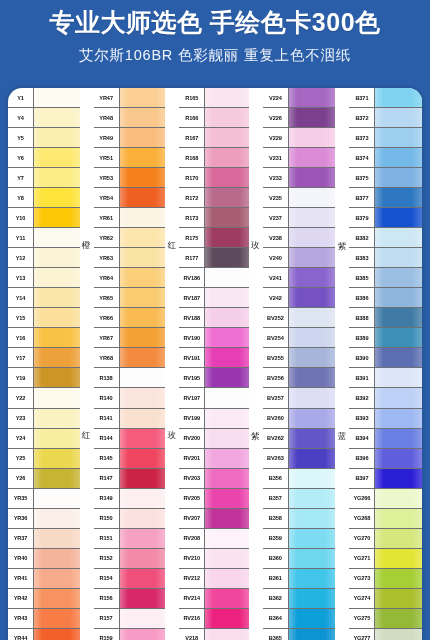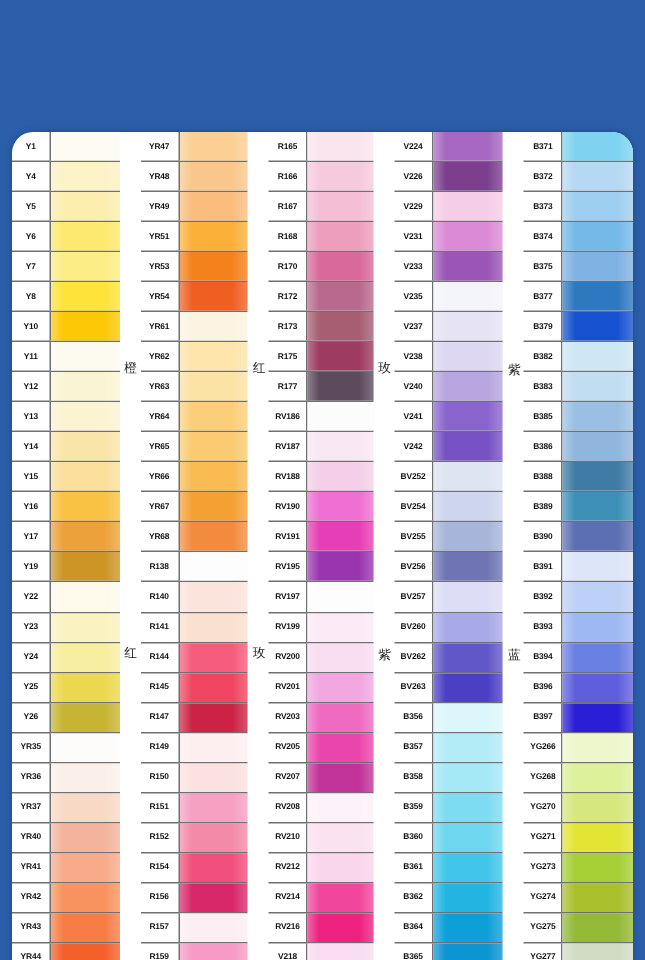--- a/index.html
+++ b/index.html
@@ -74,20 +74,22 @@
                 rgba(255,255,255,0) 78%, rgba(255,255,255,.22) 100%);
     pointer-events: none;
   }
 </style>
 </head>
 <body>
 
 <div id="root">
 
   <div class="header">
+    <div class="title">专业大师选色 手绘色卡300色</div>
+    <div class="subtitle">艾尔斯106BR 色彩靓丽 重复上色不洇纸</div>
   </div>
 
   <div class="card">
 
     <div class="col c1">
         <div class="row">
           <div class="code">Y1</div>
           <div class="sw" style="background: rgb(253, 251, 242);"></div>
         </div>
         <div class="row">

